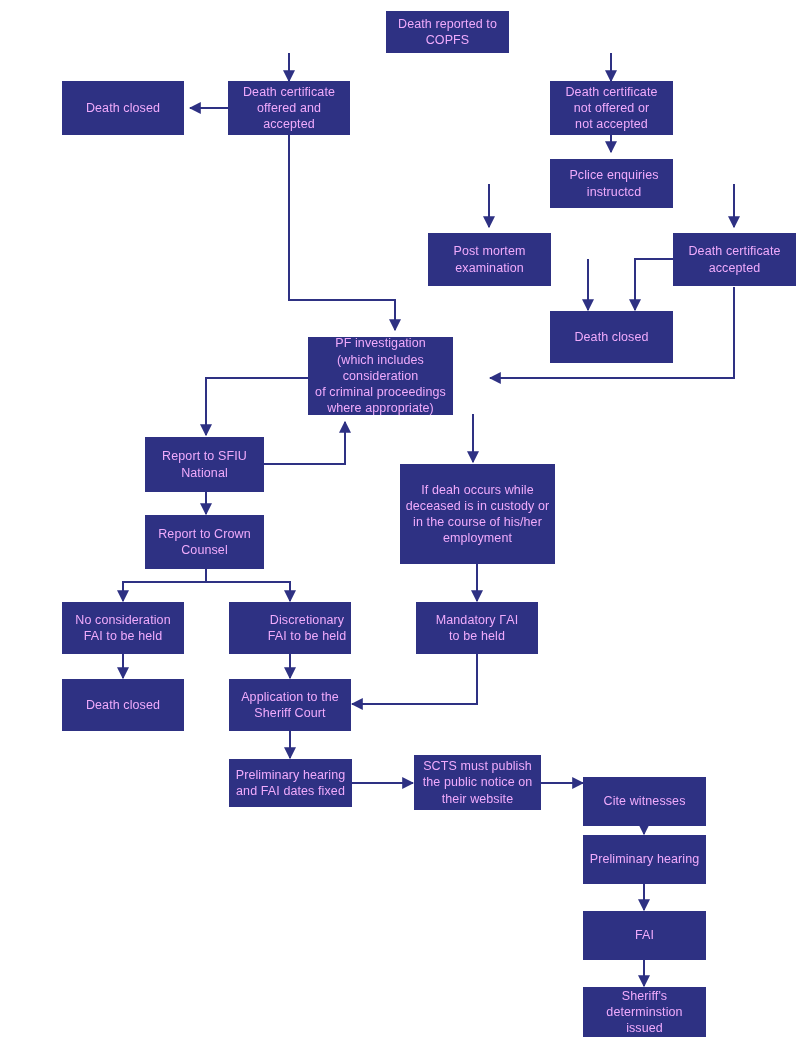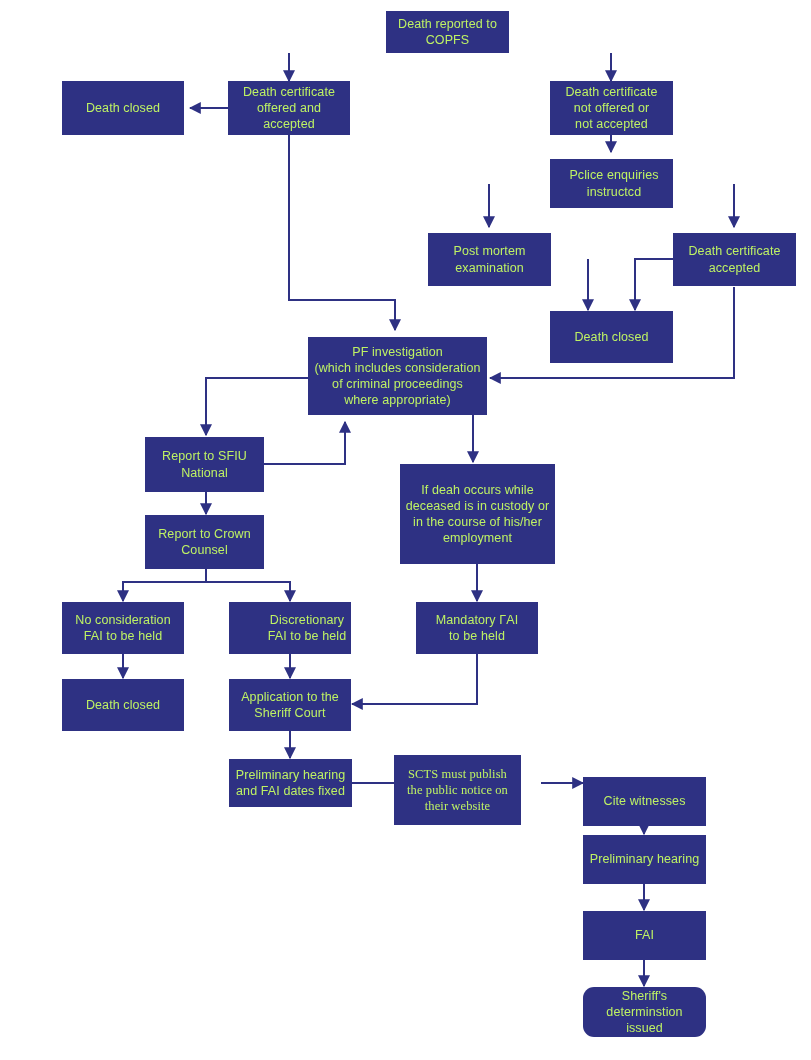--- a/index.html
+++ b/index.html
@@ -22,21 +22,21 @@
     position: absolute;
     left: 0;
     top: 0;
     width: 811px;
     height: 1060px;
   }
   .node {
     position: absolute;
     box-sizing: border-box;
     background: #2e3183;
-    color: #bef264;
+    color: #f0abfc;
     display: flex;
     align-items: center;
     justify-content: center;
     text-align: center;
     font-size: 12.5px;
     line-height: 1.30;
     letter-spacing: 0.1px;
     padding: 2px 4px;
     z-index: 2;
     -webkit-font-smoothing: antialiased;
@@ -146,21 +146,21 @@
 
   <div class="node" style="left:673px; top:233px; width:123px; height:53px;">
     <span>Death certificate
 accepted</span>
   </div>
 
   <div class="node" style="left:550px; top:311px; width:123px; height:52px;">
     <span>Death closed</span>
   </div>
 
-  <div class="node" style="left:308px; top:337px; width:179px; height:78px;">
+  <div class="node" style="left:308px; top:337px; width:145px; height:78px;">
     <span>PF investigation
 (which includes consideration
 of criminal proceedings
 where appropriate)</span>
   </div>
 
   <div class="node" style="left:145px; top:437px; width:119px; height:55px;">
     <span>Report to SFIU
 National</span>
   </div>
@@ -199,37 +199,37 @@
   <div class="node" style="left:229px; top:679px; width:122px; height:52px;">
     <span>Application to the
 Sheriff Court</span>
   </div>
 
   <div class="node" style="left:229px; top:759px; width:123px; height:48px;">
     <span>Preliminary hearing
 and FAI dates fixed</span>
   </div>
 
-  <div class="node" style="left:394px; top:755px; width:127px; height:70px;font-family:Liberation Serif, serif;">
+  <div class="node" style="left:414px; top:755px; width:127px; height:55px;">
     <span>SCTS must publish
 the public notice on
 their website</span>
   </div>
 
   <div class="node" style="left:583px; top:777px; width:123px; height:49px;">
     <span>Cite witnesses</span>
   </div>
 
   <div class="node" style="left:583px; top:835px; width:123px; height:49px;">
     <span>Preliminary hearing</span>
   </div>
 
   <div class="node" style="left:583px; top:911px; width:123px; height:49px;text-align:center;">
     <span>FAI</span>
   </div>
 
-  <div class="node" style="left:583px; top:987px; width:123px; height:50px;border-radius:11px;">
+  <div class="node" style="left:583px; top:987px; width:123px; height:50px;">
     <span>Sheriff's
 determinstion
 issued</span>
   </div>
 
 </div>
 
 </body></html>

